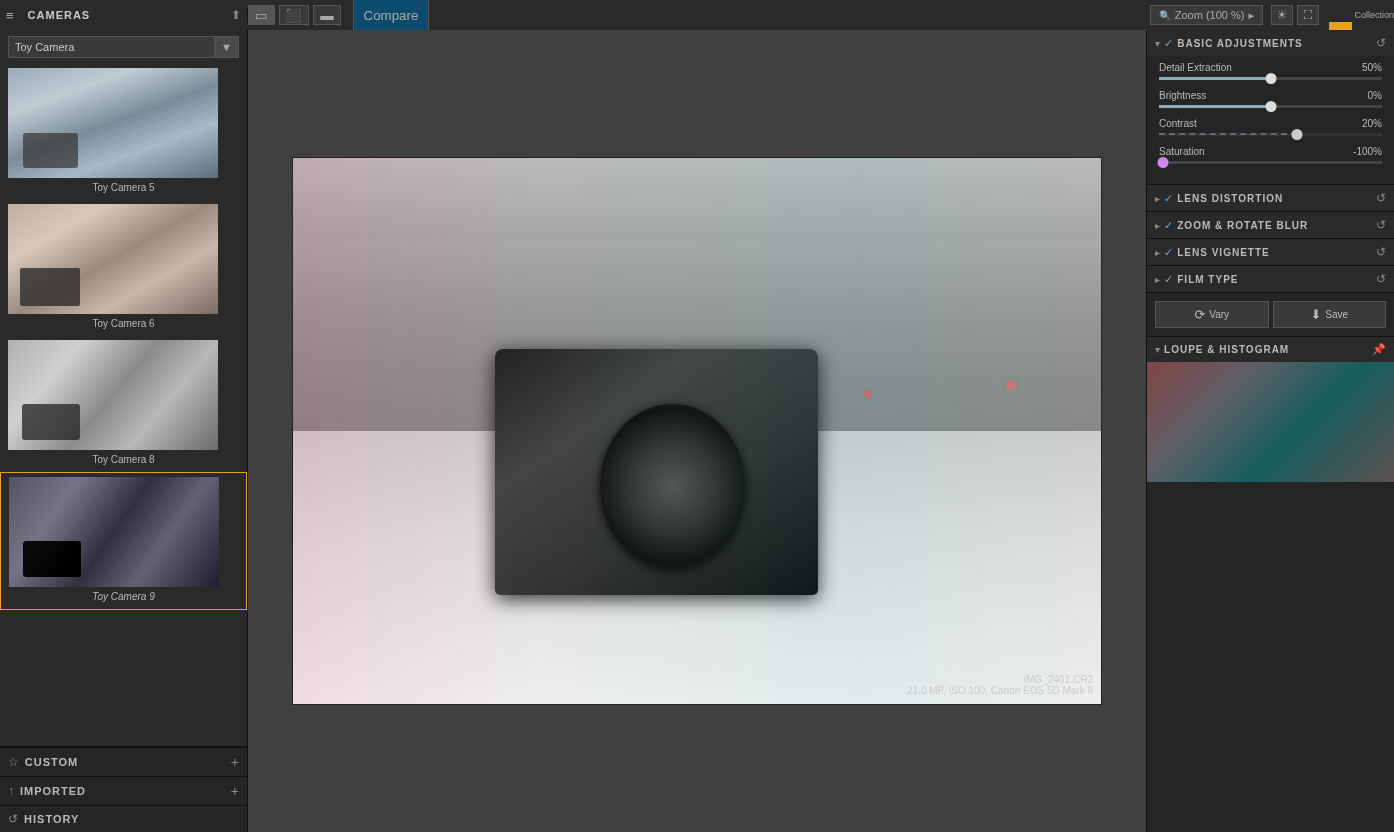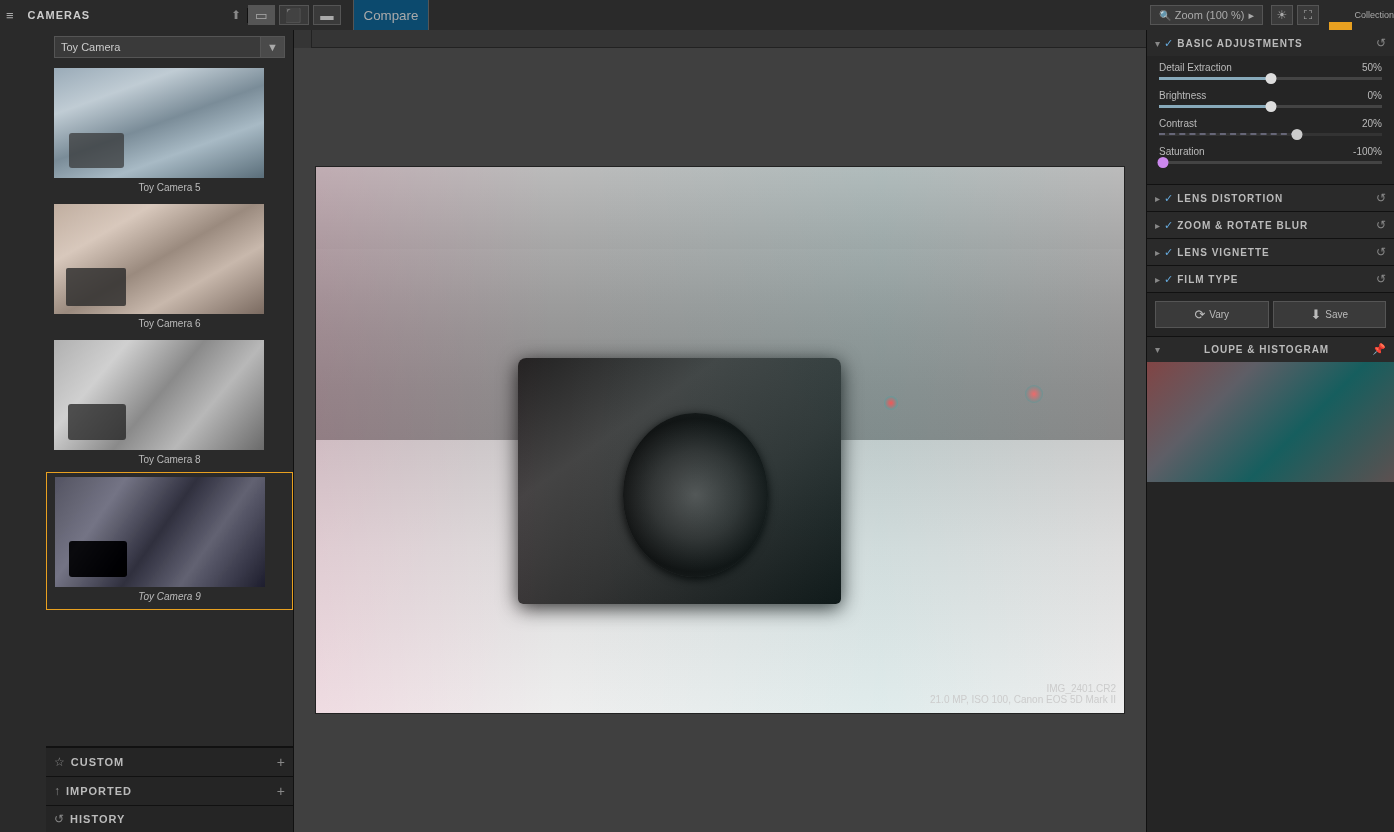--- a/index.html
+++ b/index.html
@@ -10,21 +10,21 @@
     .top-bar-center { flex: 1; display: flex; align-items: center; justify-content: center; gap: 4px; }
     .view-btn { background: #3a3a3a; border: 1px solid #555; color: #aaa; padding: 2px 6px; cursor: pointer; height: 20px; display: flex; align-items: center; }
     .view-btn.active { background: #555; }
     .compare-btn { background: #0c4a6e; border: 1px solid #555; color: #aaa; padding: 2px 10px; cursor: pointer; height: 32px; margin-left: 8px; }
     .zoom-display { background: #3a3a3a; border: 1px solid #555; color: #aaa; padding: 2px 8px; height: 20px; display: flex; align-items: center; margin-left: auto; margin-right: 4px; }
     .icon-btn { background: #3a3a3a; border: 1px solid #555; color: #aaa; width: 22px; height: 20px; display: flex; align-items: center; justify-content: center; cursor: pointer; font-size: 12px; }
     .nik-badge { background: #e8a020; color: #fff; font-size: 9px; font-weight: bold; padding: 2px 4px; height: 22px; display: flex; align-items: center; margin-top: 36px; }
     .collection-text { color: #aaa; font-size: 9px; margin-left: 2px; }
 
     
-    .main { display: flex; flex: 1; overflow: hidden; padding-left: 46px; }
+    .main { display: flex; flex: 1; overflow: hidden; }
 
     
     .sidebar { width: 248px; background: #2a2a2a; border-right: 1px solid #111; display: flex; flex-direction: column; flex-shrink: 0; overflow: hidden; }
     .sidebar-dropdown { margin: 6px 8px; display: flex; align-items: center; }
     .sidebar-dropdown select { flex: 1; background: #3a3a3a; border: 1px solid #555; color: #ccc; padding: 4px 6px; font-size: 11px; appearance: none; }
     .sidebar-dropdown .dd-arrow { background: #4a4a4a; border: 1px solid #555; border-left: none; color: #aaa; padding: 4px 6px; cursor: pointer; }
     .preset-list { flex: 1; overflow-y: auto; overflow-x: hidden; }
     .preset-list::-webkit-scrollbar { width: 6px; }
     .preset-list::-webkit-scrollbar-track { background: #222; }
     .preset-list::-webkit-scrollbar-thumb { background: #555; }
@@ -34,21 +34,21 @@
     .preset-label { text-align: center; color: #bbb; font-size: 10px; padding: 1px 0 3px; }
 
     
     .sidebar-bottom { border-top: 1px solid #111; }
     .sidebar-section-row { display: flex; align-items: center; padding: 6px 8px; cursor: pointer; background: #252525; border-top: 1px solid #111; }
     .sidebar-section-icon { color: #888; margin-right: 6px; font-size: 12px; }
     .sidebar-section-label { color: #bbb; font-size: 11px; font-weight: bold; letter-spacing: 1px; flex: 1; }
     .sidebar-section-plus { color: #888; font-size: 14px; cursor: pointer; }
 
     
-    .canvas-area { flex: 1; background: #404040; display: flex; flex-direction: column; overflow: hidden; position: relative; }
+    .canvas-area { flex: 1; background: #404040; display: flex; overflow: hidden; position: relative; }
     .canvas-ruler-top { height: 18px; background: #353535; border-bottom: 1px solid #222; }
     .canvas-ruler-left { width: 18px; background: #353535; border-right: 1px solid #222; position: absolute; left: 0; top: 0; bottom: 0; }
     .main-image { width: 810px; height: 548px; background: linear-gradient(135deg, #888 0%, #aaa 20%, #666 40%, #999 60%, #777 80%, #bbb 100%); position: relative; overflow: hidden; border: 1px solid #222; }
     .img-info { position: absolute; bottom: 8px; right: 8px; text-align: right; color: #ccc; font-size: 10px; }
 
     
     .right-panel { width: 248px; background: #252525; border-left: 1px solid #111; display: flex; flex-direction: column; overflow-y: auto; flex-shrink: 0; }
     .right-panel::-webkit-scrollbar { width: 4px; }
     .right-panel::-webkit-scrollbar-thumb { background: #555; }
     .panel-title { padding: 10px 12px 6px; font-size: 15px; color: #ddd; font-weight: normal; border-bottom: 1px solid #111; }
@@ -72,21 +72,21 @@
     .slider-handle { position: absolute; top: -4px; width: 11px; height: 11px; background: #ddd; border-radius: 50%; transform: translateX(-50%); cursor: pointer; }
 
     
     .action-bar { display: flex; align-items: center; padding: 8px; gap: 4px; }
     .vary-btn { flex: 1; display: flex; align-items: center; justify-content: center; gap: 4px; background: #3a3a3a; border: 1px solid #555; color: #bbb; padding: 5px; cursor: pointer; font-size: 10px; }
     .save-btn { flex: 1; display: flex; align-items: center; justify-content: center; gap: 4px; background: #3a3a3a; border: 1px solid #555; color: #bbb; padding: 5px; cursor: pointer; font-size: 10px; }
 
     
     .loupe-section { border-top: 1px solid #111; }
     .loupe-header { display: flex; align-items: center; padding: 6px 8px; background: #2a2a2a; }
-    .loupe-label { color: #bbb; font-size: 10px; font-weight: bold; letter-spacing: 1px; flex: 1; margin-left: 40px; }
+    .loupe-label { color: #bbb; font-size: 10px; font-weight: bold; letter-spacing: 1px; flex: 1; }
     .loupe-pin { color: #888; font-size: 11px; cursor: pointer; }
     .loupe-img { width: 100%; height: 120px; background: linear-gradient(135deg, rgba(255,100,100,0.4) 0%, rgba(0,200,200,0.3) 30%, rgba(180,180,200,0.5) 60%, rgba(255,150,150,0.2) 100%); }
 
     
     .thumb-cam5 { background: linear-gradient(135deg, #8899aa 0%, #aabbcc 30%, #667788 60%, #99aabb 80%, #556677 100%); }
     .thumb-cam6 { background: linear-gradient(135deg, #aa9988 0%, #ccbbaa 30%, #887766 60%, #bbaa99 80%, #776655 100%); }
     .thumb-cam7 { background: linear-gradient(135deg, #889988 0%, #aabbaa 30%, #668866 60%, #99aa99 80%, #557755 100%); }
     .thumb-cam8 { background: linear-gradient(135deg, #aaaaaa 0%, #cccccc 30%, #888888 60%, #bbbbbb 80%, #666666 100%); }
     .thumb-cam9 { background: linear-gradient(135deg, #777788 0%, #9999aa 30%, #555566 60%, #888899 80%, #444455 100%); filter: contrast(1.2) brightness(0.85); }
 

